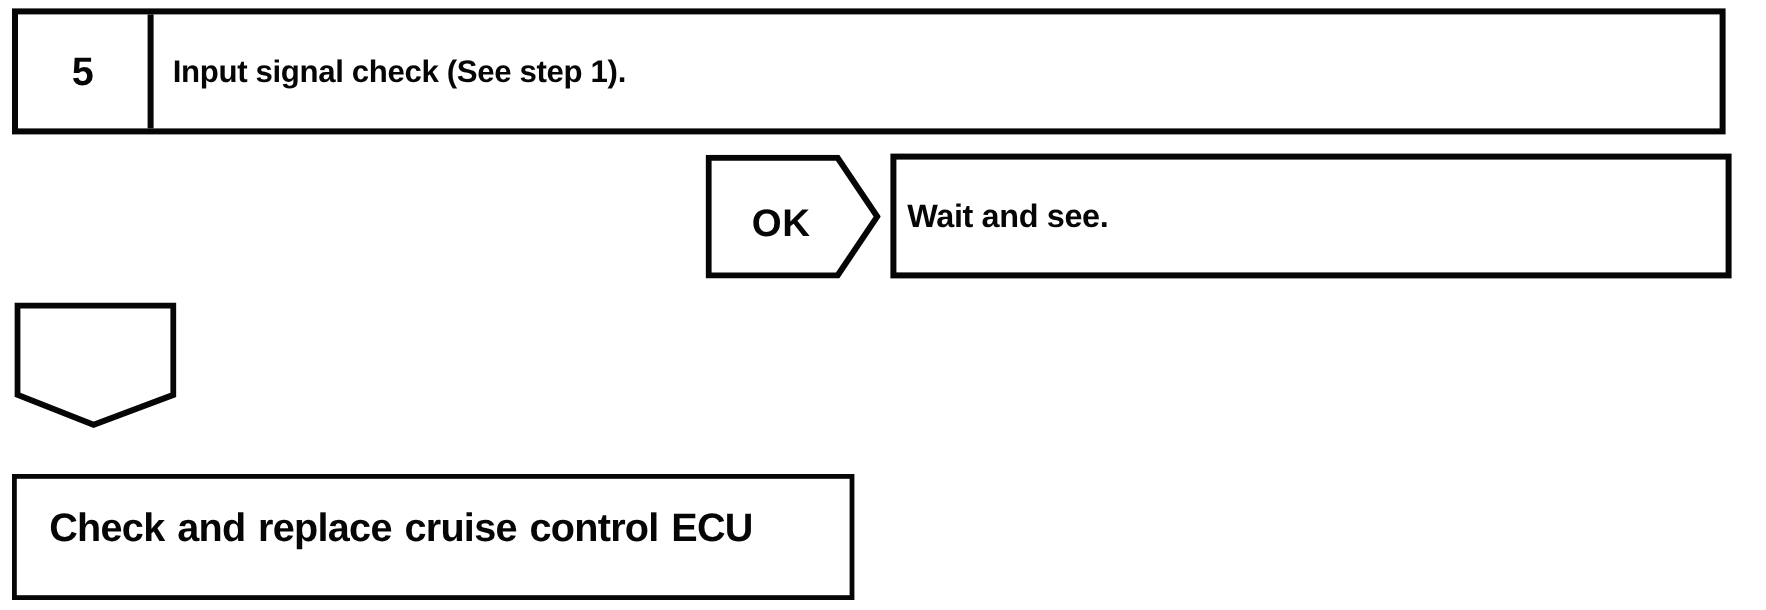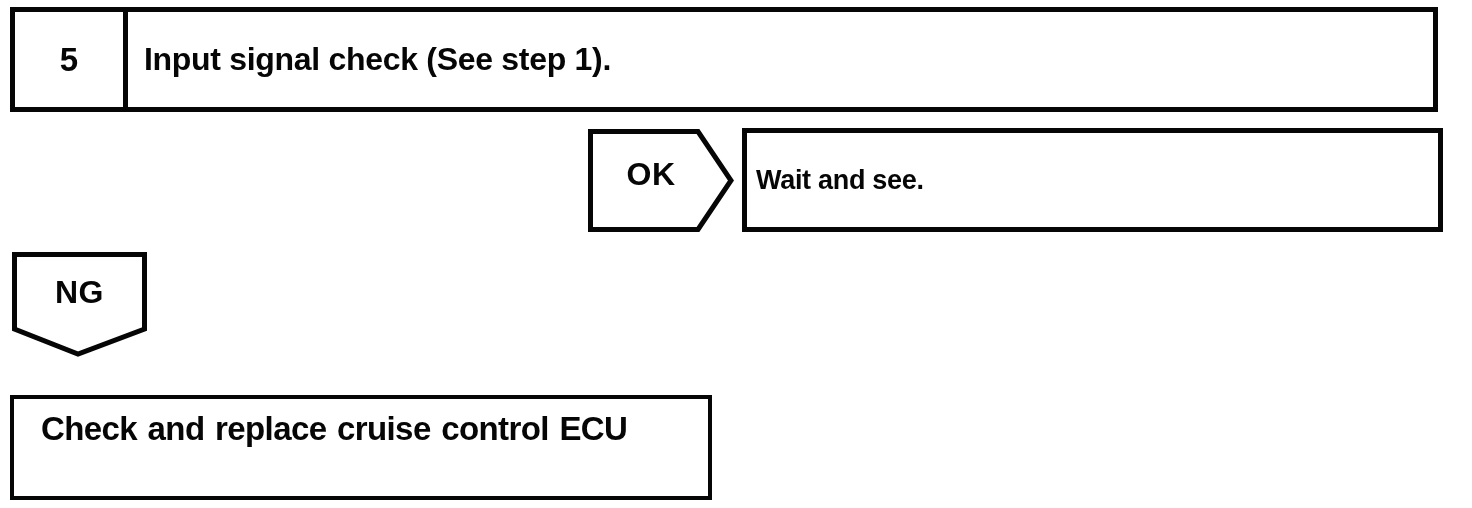--- a/index.html
+++ b/index.html
@@ -40,42 +40,42 @@
     display: flex;
     align-items: center;
     justify-content: center;
     font-size: 33px;
   }
   .step-title-cell {
     flex: 1;
     display: flex;
     align-items: center;
     padding-left: 16px;
-    font-size: 32px;
+    font-size: 26px;
     letter-spacing: -0.3px;
   }
   
   .wait-box {
     left: 742px;
     top: 128px;
     width: 701px;
     height: 104px;
     padding-left: 9px;
     font-size: 27px;
     letter-spacing: -0.3px;
   }
   
   .ecu-box {
     left: 10px;
     top: 395px;
     width: 702px;
     height: 105px;
     border-width: 4px;
     align-items: flex-start;
-    padding: 11px 0 0 27px;
+    padding: 22px 0 0 27px;
     font-size: 33px;
     letter-spacing: -0.6px;
     word-spacing: 2px;
   }
   
   .connector {
     position: absolute;
   }
   .connector svg {
     display: block;
@@ -90,21 +90,21 @@
     box-sizing: border-box;
   }
   .ok-conn {
     left: 588px;
     top: 129px;
     width: 146px;
     height: 103px;
   }
   .ok-conn .lbl {
     left: 0;
-    top: 4px;
+    top: 16px;
     width: 112px;
     height: 83px;
     padding-left: 14px;
     text-align: center;
   }
   .ng-conn {
     left: 12px;
     top: 252px;
     width: 135px;
     height: 105px;
@@ -134,20 +134,19 @@
   </div>
 
   <div class="box wait-box">
     <span>Wait and see.</span>
   </div>
 
   <div class="connector ng-conn">
     <svg width="135" height="105" viewBox="0 0 135 105">
       <polygon points="2.5,2.5 132.5,2.5 132.5,77 66,102 2.5,77" fill="#ffffff" stroke="#060606" stroke-width="5" stroke-linejoin="miter"></polygon>
     </svg>
-    <div class="lbl">NG</div>
   </div>
 
   <div class="box ecu-box">
     <span>Check and replace cruise control ECU</span>
   </div>
 
 </div>
 
 </body></html>

